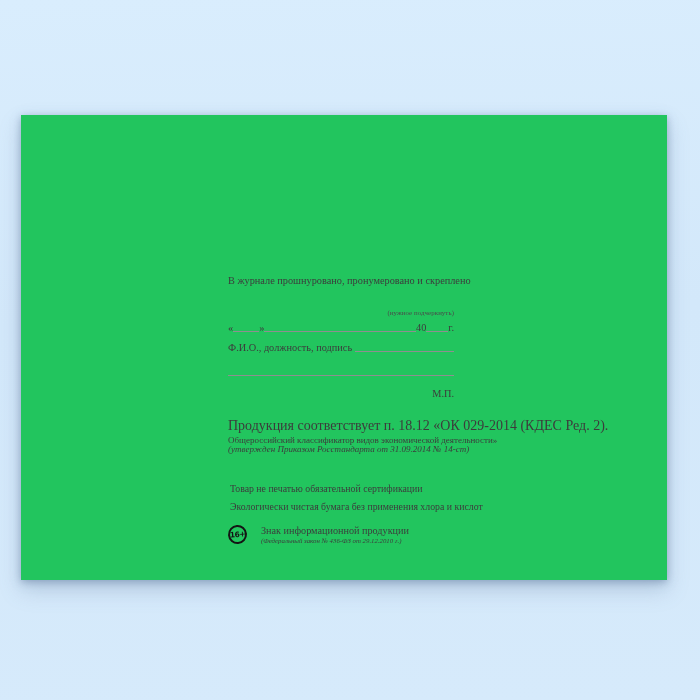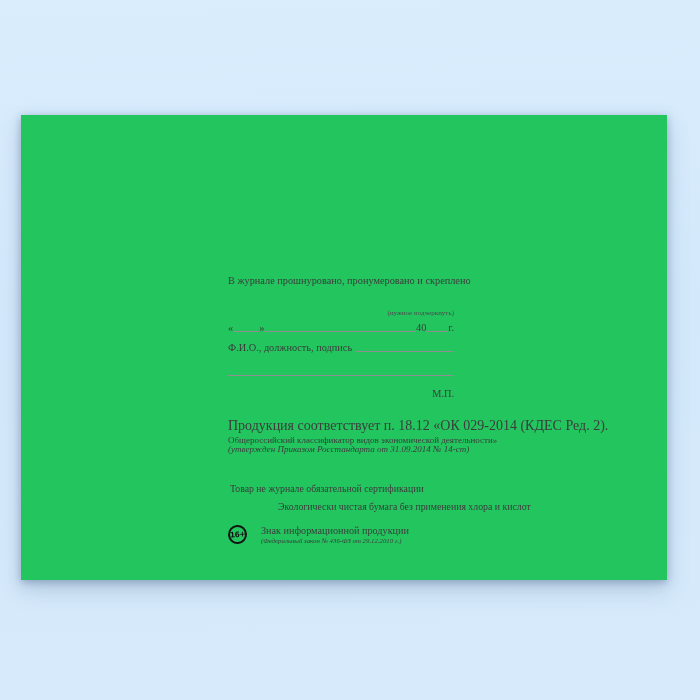--- a/index.html
+++ b/index.html
@@ -103,22 +103,22 @@
   <div class="line flexline" style="top:251px; height:12px;">
     <span class="fill"></span>
   </div>
 
   <div class="line right" style="top:273px;">М.П.</div>
 
   <div class="line compliance" style="top:305px;">Продукция соответствует п. 18.12 «ОК 029-2014 (КДЕС Ред. 2).</div>
   <div class="line compliance-sm" style="top:319px;">Общероссийский классификатор видов экономической деятельности»</div>
   <div class="line compliance-sm italic" style="top:328px;">(утвержден Приказом Росстандарта от 31.09.2014 № 14-ст)</div>
 
-  <div class="line statement" style="top:368px; left:209px;">Товар не журнале обязательной сертификации</div>
-  <div class="line statement" style="top:386px; left:209px;margin-left:48px;">Экологически чистая бумага без применения хлора и кислот</div>
+  <div class="line statement" style="top:368px; left:209px;">Товар не печатью обязательной сертификации</div>
+  <div class="line statement" style="top:386px; left:209px;">Экологически чистая бумага без применения хлора и кислот</div>
 
   <div class="mark-row">
     <div class="age-badge">16+</div>
     <div class="mark-text">
       <div class="mark-label">Знак информационной продукции</div>
       <div class="mark-law">(Федеральный закон № 436-ФЗ от 29.12.2010 г.)</div>
     </div>
   </div>
 
 </div>

